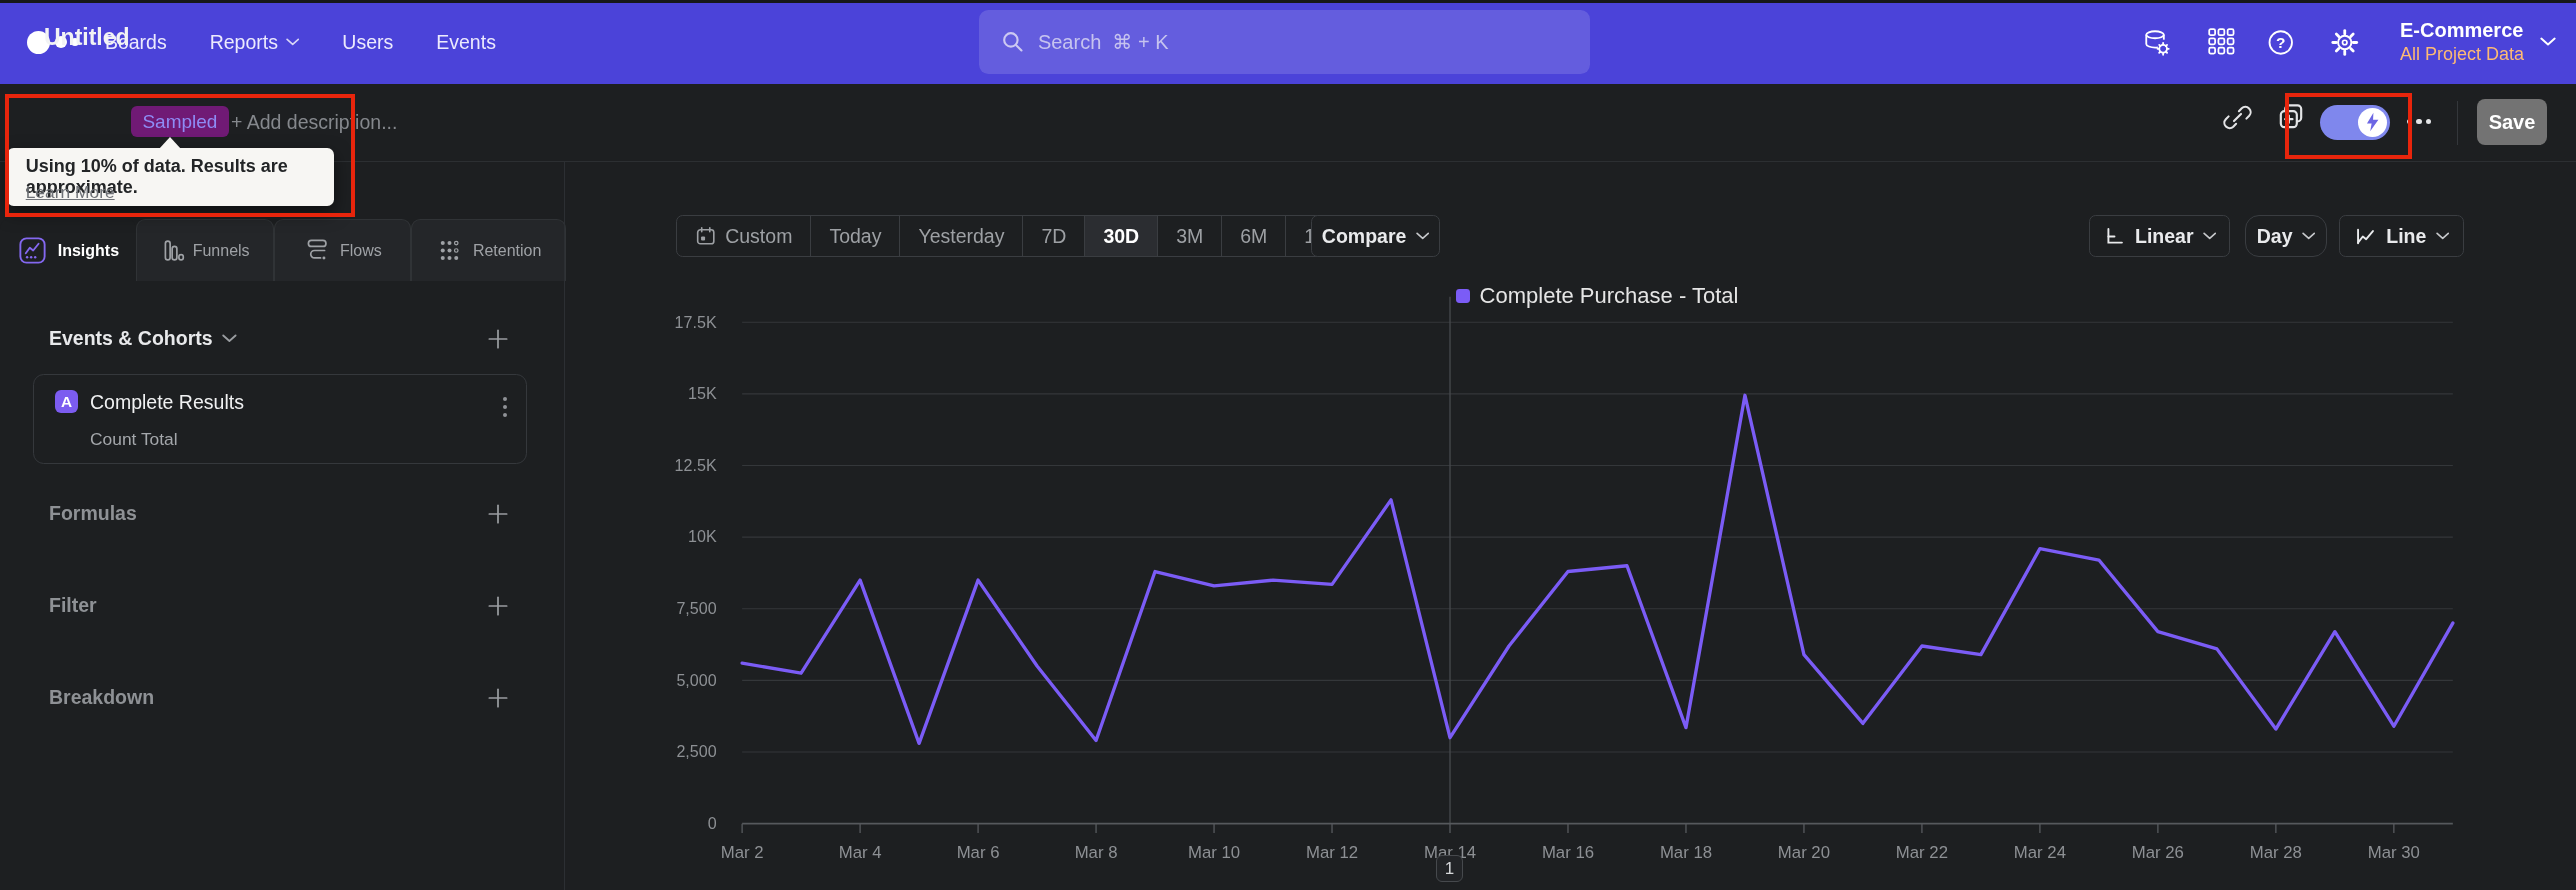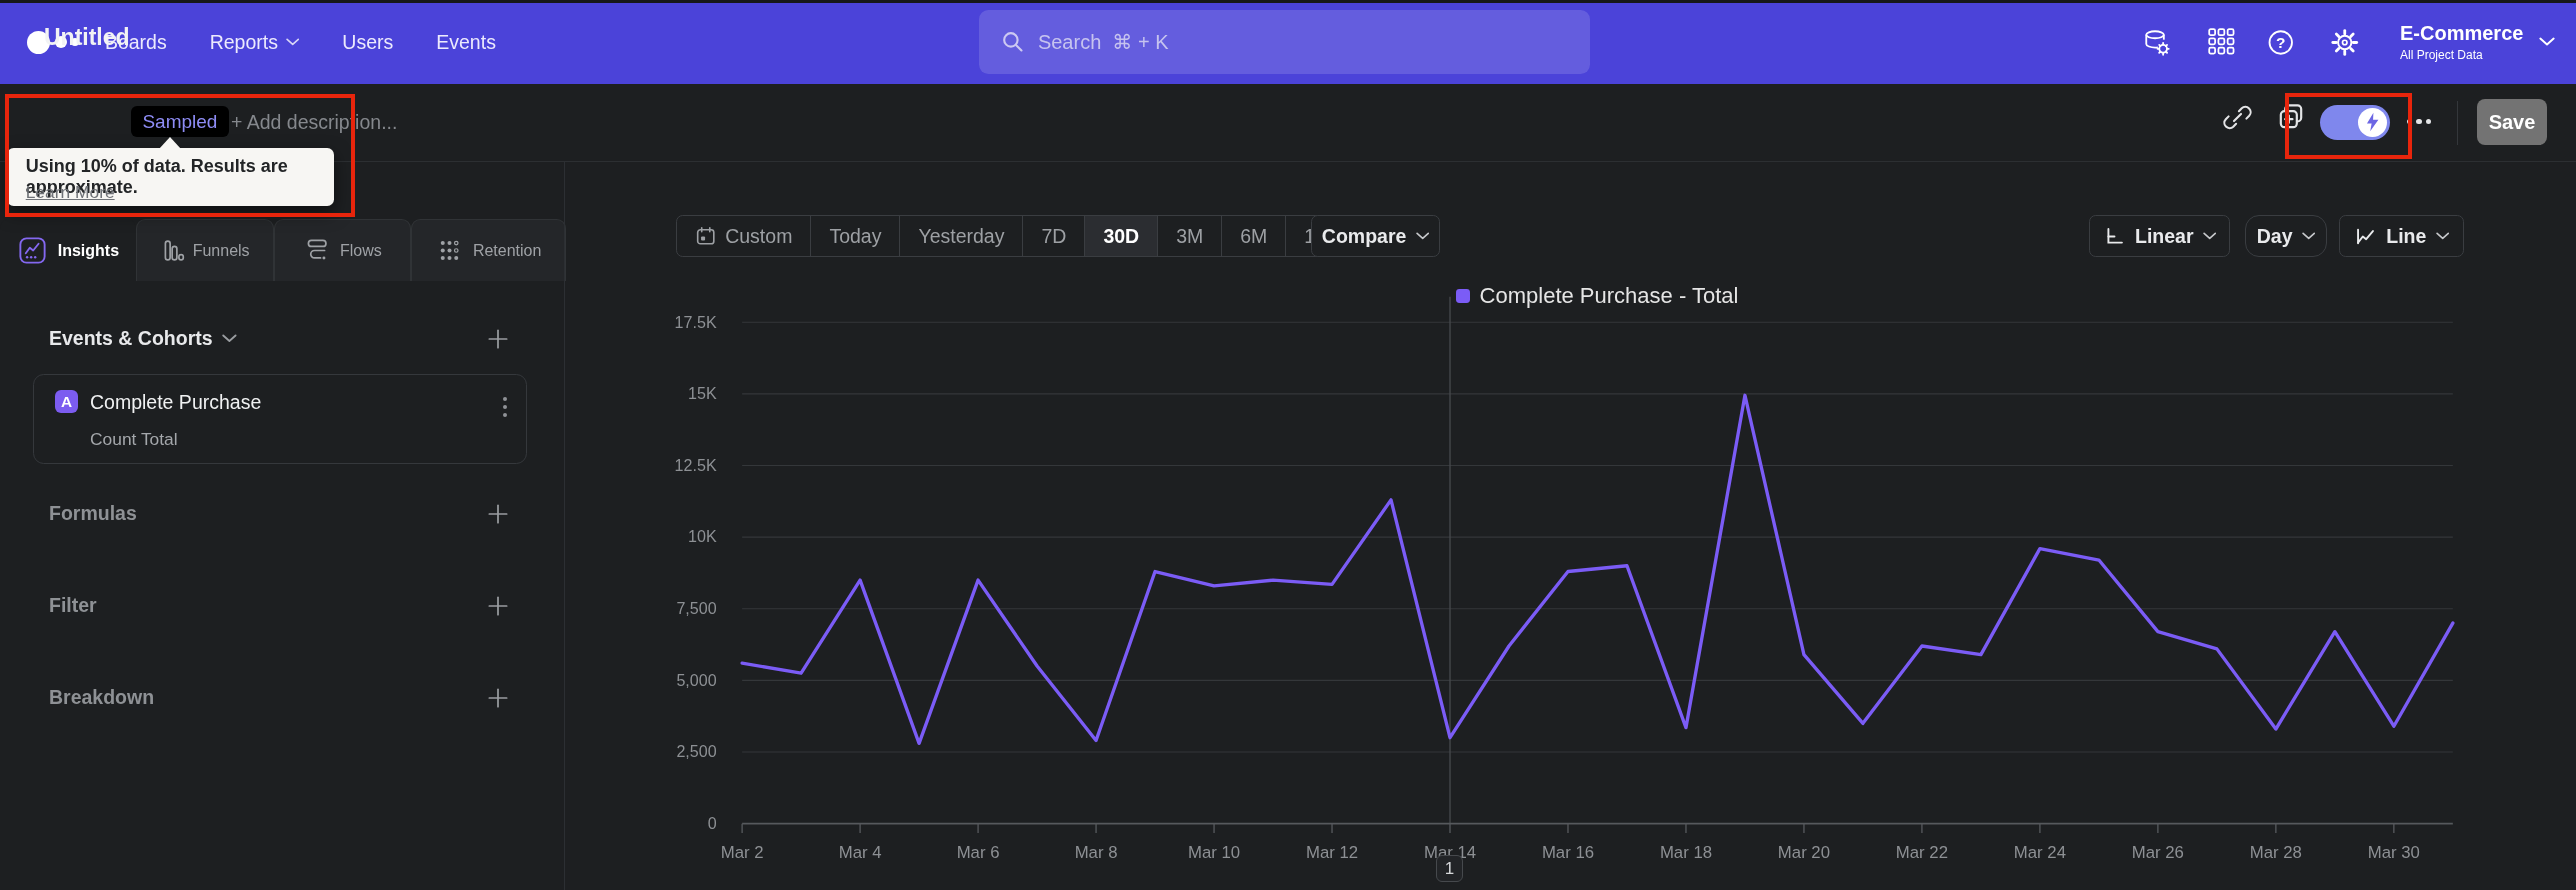--- a/index.html
+++ b/index.html
@@ -21,27 +21,27 @@
                  background:rgba(255,255,255,0.14); border-radius:9.4px; display:flex; align-items:center; }
   #search-wrap svg { margin-left:21.5px; }
   #search-input { flex:1; background:transparent; border:none; outline:none; color:#fff;
                   font-size:20px; margin-left:13.4px; font-family:"Liberation Sans",sans-serif;}
   #search-input::placeholder { color:#c6c3ef; }
   .navicons { position:absolute; top:0; height:84px; display:flex; align-items:center; }
   .nav-icn { width:29.5px; height:29.5px; display:flex; align-items:center; justify-content:center; cursor:pointer;}
   #proj { position:absolute; left:2400px; top:0; height:84px; display:flex; align-items:center; gap:16px; cursor:pointer;}
   #proj .lines { display:flex; flex-direction:column; gap:2.7px; }
   #proj-name { color:#ffffff; font-size:20px; font-weight:700; }
-  #proj-scope { color:#ffffff; font-size:12px; }
+  #proj-scope { color:#fdba74; font-size:18px; }
 
   
   #titlebar { position:absolute; left:0; top:84px; width:2576px; height:78px;
               background:#1d1f21; border-bottom:1.3px solid #2c2f32; }
   #report-title { position:absolute; left:44px; top:24px; font-size:23px; font-weight:600; color:#f2f3f4; }
-  #sampled-badge { position:absolute; left:131px; top:106px; height:31px; padding:0 11.4px; background:#000000;
+  #sampled-badge { position:absolute; left:131px; top:106px; height:31px; padding:0 11.4px; background:#701a75;
                    color:#8e8cf5; font-size:19px; border-radius:6px; display:flex; align-items:center; cursor:pointer;}
   #add-desc { position:absolute; left:231px; top:111px; font-size:19.5px; color:#85888d; cursor:text;}
 
   .red-box { position:absolute; border:4px solid #e8250c; z-index:60; pointer-events:none;}
   #red1 { left:4.7px; top:94px; width:350px; height:123px; }
   #red2 { left:2285px; top:93px; width:127px; height:66px; }
 
   #tooltip { position:absolute; left:6.7px; top:148px; width:327px; height:58px; background:#f7f6f3;
              border-radius:6.7px; z-index:40; box-shadow:0 6.7px 17.4px rgba(0,0,0,0.5); }
   #tooltip .arrow { position:absolute; left:152px; top:-11.4px; width:0; height:0;
@@ -320,21 +320,21 @@
 </div>
 <div class="plus-btn" style="top:327px;">
   <svg width="24" height="24" viewBox="0 0 36 36" fill="none" stroke="#9a9da1" stroke-width="2.6" stroke-linecap="round">
       <line x1="18" y1="5" x2="18" y2="31"></line>
       <line x1="5" y1="18" x2="31" y2="18"></line>
     </svg>
 </div>
 
 <div id="event-card">
   <div id="a-badge">A</div>
-  <div id="event-name">Complete Purchase</div>
+  <div id="event-name">Complete Results</div>
   <div id="event-measure">Count Total</div>
   <div id="kebab">
       <i></i>
       <i></i>
       <i></i>
     </div>
 </div>
 
 <div class="sb-section" style="top:502px;">Formulas</div>
 <div class="plus-btn" style="top:502px;">

